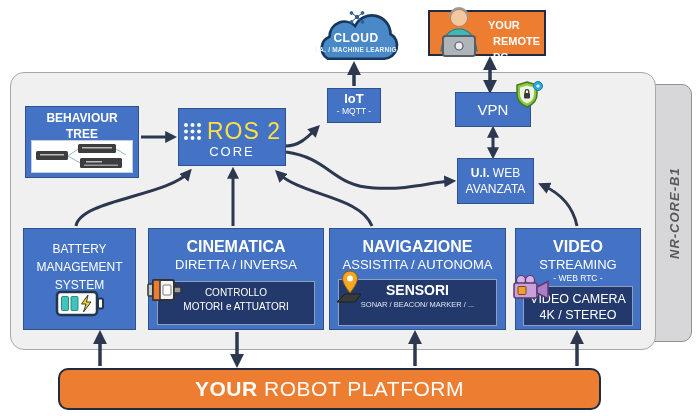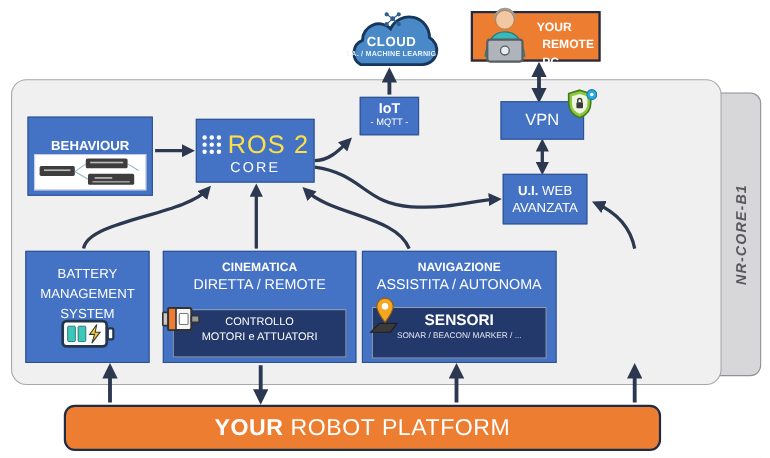--- a/index.html
+++ b/index.html
@@ -46,40 +46,40 @@
   
   .iot-box { left:327px; top:88px; width:54px; height:35px; padding-top:3px; }
   .iot-title { font-size:13px; font-weight:bold; line-height:1.1; }
   .iot-sub { font-size:8.5px; }
   .vpn-box { left:455px; top:92px; width:76px; height:35px; line-height:33px; font-size:15px; }
   .vpn-shield { position:absolute; right:-13px; top:-13px; }
   .ui-box { left:457px; top:158px; width:77px; height:46px; padding-top:7px;
     font-size:12px; line-height:1.3; }
 
   
-  .bt-box { left:25px; top:106px; width:114px; height:72px; padding-top:18px;
+  .bt-box { left:25px; top:106px; width:114px; height:72px; padding-top:4px;
     font-size:12px; font-weight:bold; line-height:1.3; }
   .bt-img { position:absolute; left:5px; right:5px; bottom:4px; height:33px;
     background:#ffffff; border:1px solid #c5cede; }
 
   
   .ros-box { left:178px; top:108px; width:108px; height:58px; padding-top:9px; }
   .ros-row { display:flex; align-items:center; justify-content:center; gap:5px; }
   .ros-title { font-size:23px; letter-spacing:1px; color:#fde047; }
   .ros-sub { font-size:13px; letter-spacing:2px; margin-top:-1px; }
 
   
   .bat-box { left:23px; top:228px; width:113px; height:102px; padding-top:11px;
     font-size:12px; line-height:1.5; }
   .bat-icon { position:absolute; left:50%; top:60px; transform:translateX(-50%); }
 
   .cin-box { left:148px; top:228px; width:176px; height:102px; padding-top:8px; }
   .nav-box { left:329px; top:228px; width:177px; height:102px; padding-top:8px; }
   .vid-box { left:515px; top:228px; width:126px; height:102px; padding-top:8px; }
-  .b-title { font-size:11px; font-weight:bold; line-height:1.25; }
+  .b-title { font-size:16px; font-weight:bold; line-height:1.25; }
   .b-sub { font-size:13px; line-height:1.25; }
   .b-sub2 { font-size:8.5px; line-height:1.3; }
 
   .cin-inner { left:8px; right:8px; top:52px; height:44px; padding-top:4px;
     font-size:10px; line-height:1.35; }
   .motor-icon { position:absolute; left:-3px; top:46px; z-index:5; }
 
   .nav-inner { left:8px; right:8px; top:50px; height:47px; padding-top:2px; }
   .nav-inner .t { font-size:14px; font-weight:bold; line-height:1.25; }
   .nav-inner .s { font-size:7.5px; line-height:1.35; color:#dfe6f2; }
@@ -235,21 +235,21 @@
       <rect x="2" y="3" width="40" height="23" rx="3.5" fill="#ffffff" stroke="#22364d" stroke-width="2.5"></rect>
       <rect x="43" y="9.5" width="5" height="10" rx="1.5" fill="#ffffff" stroke="#22364d" stroke-width="2"></rect>
       <rect x="6.5" y="7.5" width="7" height="14" rx="1" fill="#3ec6bd" stroke="#1c6f6a" stroke-width="0.8"></rect>
       <rect x="16" y="7.5" width="7" height="14" rx="1" fill="#3ec6bd" stroke="#1c6f6a" stroke-width="0.8"></rect>
       <path d="M33 6 l-6.5 9 h4.5 l-2.5 8 7.5 -10 h-4.5 z" fill="#f6d42a" stroke="#3a3a3a" stroke-width="1"></path>
     </svg>
   </div>
 
   <div class="bluebox cin-box">
     <div class="b-title">CINEMATICA</div>
-    <div class="b-sub">DIRETTA / REMOTE</div>
+    <div class="b-sub">DIRETTA / INVERSA</div>
     <svg class="motor-icon" width="38" height="30" viewBox="0 0 38 30">
       <rect x="2" y="9" width="5" height="12" rx="1" fill="#c8c8c8" stroke="#333333" stroke-width="1.5"></rect>
       <rect x="7" y="5" width="21" height="20" rx="2" fill="#f5f5f5" stroke="#333333" stroke-width="2"></rect>
       <rect x="7" y="5" width="7" height="20" fill="#ed7d31" stroke="#333333" stroke-width="1.5"></rect>
       <rect x="28" y="12" width="7" height="6" rx="1" fill="#9a9a9a" stroke="#333333" stroke-width="1.5"></rect>
       <rect x="17" y="10" width="8" height="10" rx="1" fill="#ffffff" stroke="#777777" stroke-width="1"></rect>
     </svg>
     <div class="innerbox cin-inner">
       <div>CONTROLLO</div>
       <div>MOTORI e ATTUATORI</div>
@@ -263,19 +263,35 @@
       <path d="M4 33 l8 -8 h16 l-6 8 z" fill="#3a3a3a" stroke="#1f1f1f" stroke-width="1"></path>
       <path d="M17 2 a7.5 7.5 0 0 1 7.5 7.5 q0 5 -7.5 14.5 q-7.5 -9.5 -7.5 -14.5 a7.5 7.5 0 0 1 7.5 -7.5 z" fill="#f5a623" stroke="#8a5c10" stroke-width="1"></path>
       <circle cx="17" cy="9.5" r="3" fill="#ffffff"></circle>
     </svg>
     <div class="innerbox nav-inner">
       <div class="t">SENSORI</div>
       <div class="s">SONAR / BEACON/ MARKER / ...</div>
     </div>
   </div>
 
+  <div class="bluebox vid-box">
+    <div class="b-title">VIDEO</div>
+    <div class="b-sub">STREAMING</div>
+    <div class="b-sub2">- WEB RTC -</div>
+    <svg class="cam-icon" width="38" height="28" viewBox="0 0 38 28">
+      <circle cx="9" cy="6" r="4.5" fill="#d5b3e6" stroke="#5c3a6e" stroke-width="1.2"></circle>
+      <circle cx="18" cy="6" r="4.5" fill="#d5b3e6" stroke="#5c3a6e" stroke-width="1.2"></circle>
+      <rect x="2" y="9" width="23" height="15" rx="2" fill="#c9a0dc" stroke="#5c3a6e" stroke-width="1.5"></rect>
+      <rect x="6" y="12.5" width="8" height="8" rx="1" fill="#f0a030" stroke="#7c4a10" stroke-width="1"></rect>
+      <path d="M25 13 l11 -5.5 v17 l-11 -5.5 z" fill="#b07cc6" stroke="#5c3a6e" stroke-width="1.5"></path>
+    </svg>
+    <div class="innerbox vid-inner">
+      <div>VIDEO CAMERA</div>
+      <div>4K / STEREO</div>
+    </div>
+  </div>
 
   <div class="platform">
     <span class="bold">YOUR</span>
       <span style="white-space:pre"> ROBOT PLATFORM</span>
   </div>
 
 </div>
 
 </body></html>

